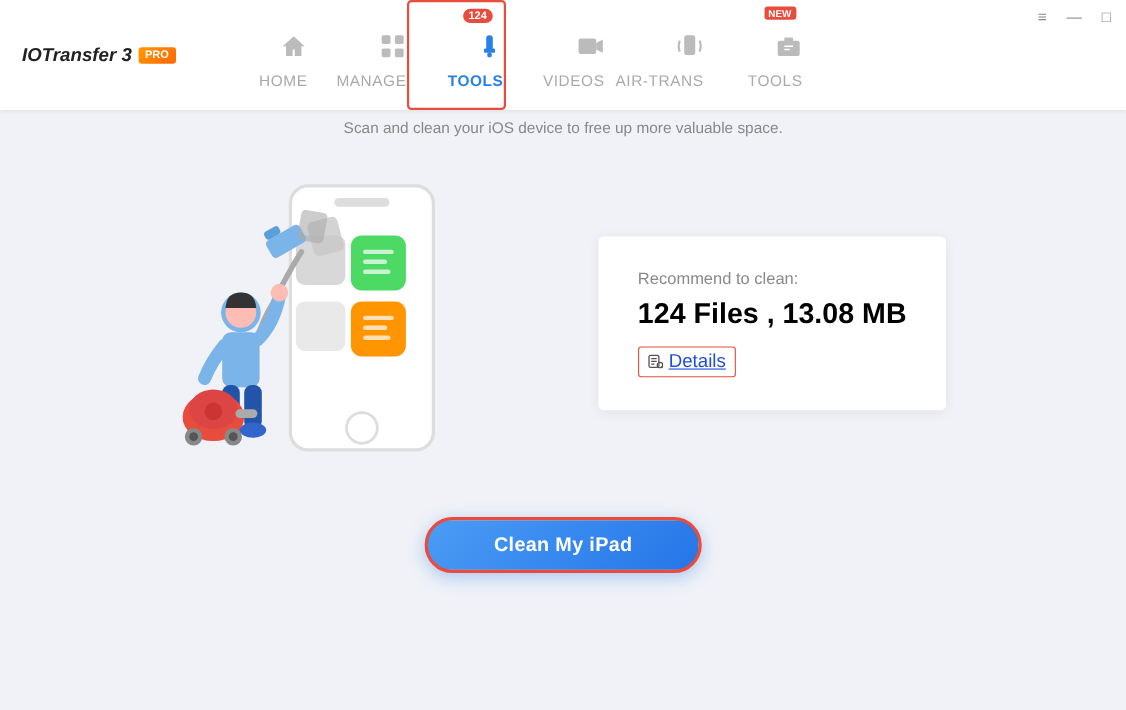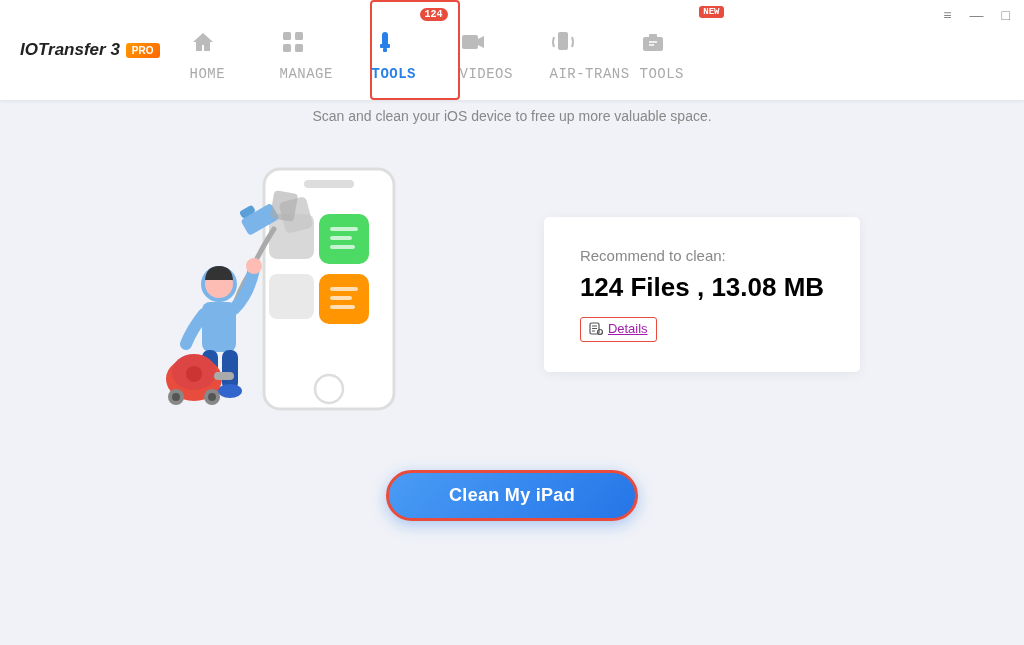--- a/index.html
+++ b/index.html
@@ -69,29 +69,28 @@
 
     .nav {
       display: flex;
       align-items: center;
       flex: 1;
       height: 100%;
     }
     .nav-item {
       display: flex;
       flex-direction: column;
-      align-items: flex-start;
+      align-items: flex-end;
       justify-content: center;
       width: 90px;
       height: 100%;
       cursor: pointer;
       position: relative;
       gap: 4px;
       padding-top: 10px;
-      font-family: Liberation Mono, monospace;
     }
     .nav-item .nav-icon {
       font-size: 22px;
       color: #aaa;
     }
     .nav-item .nav-label {
       font-size: 14px;
       color: #aaa;
       font-weight: 500;
       letter-spacing: 0.5px;
@@ -188,24 +187,24 @@
     }
     .recommend-value {
       font-size: 26px;
       font-weight: 700;
       color: #000000;
       margin-bottom: 14px;
       white-space: nowrap;
     }
     .details-link {
       display: flex;
-      align-items: flex-start;
+      align-items: center;
       gap: 5px;
-      color: #a21caf;
-      font-size: 13px;
+      color: #1d4ed8;
+      font-size: 17px;
       cursor: pointer;
       border: 1px solid #e74c3c;
       padding: 3px 8px;
       border-radius: 3px;
       display: inline-flex;
       width: fit-content;
       text-decoration: underline;
     }
     .details-icon {
       font-size: 14px;

